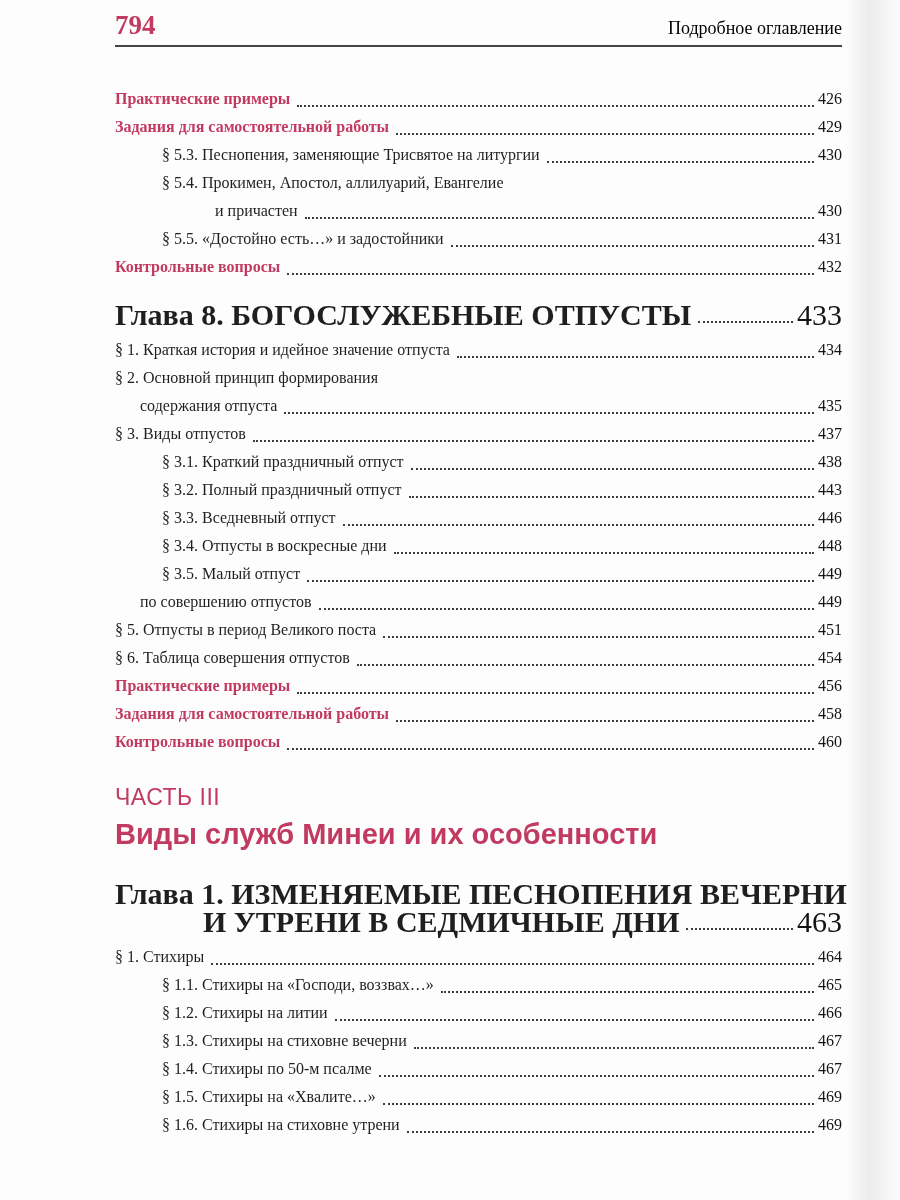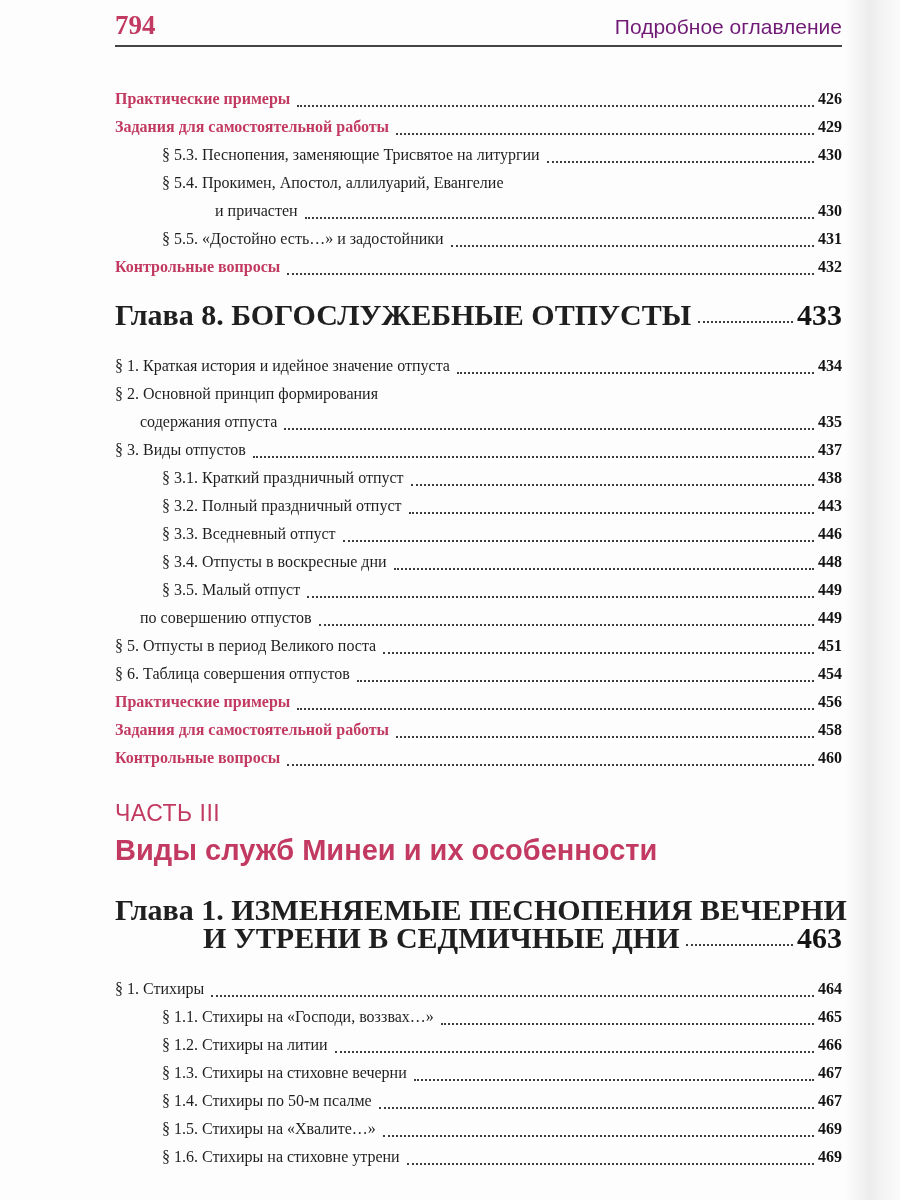--- a/index.html
+++ b/index.html
@@ -25,51 +25,51 @@
   .header {
     display: flex; justify-content: space-between; align-items: baseline;
     border-bottom: 2px solid #454545;
     padding-bottom: 6px;
   }
   .page-num {
     font-size: 27px; font-weight: bold; color: var(--accent);
     line-height: 1;
   }
   .header-title {
-    font-family: Liberation Sans, sans-serif;
-    font-size: 21px; color: #701a75; line-height: 1;
+    font-family: Liberation Serif, serif;
+    font-size: 18px; color: #000000; line-height: 1;
   }
 
   .toc { margin-top: 38px; }
 
   .toc-row {
     display: flex; align-items: flex-end;
     font-size: 16px; line-height: 28px;
     white-space: nowrap;
   }
   .toc-label { flex: 0 0 auto; }
   .leader {
     flex: 1 1 auto; min-width: 10px;
     border-bottom: 2px dotted var(--dots);
     margin: 0 4px 6px 7px;
   }
-  .toc-page { flex: 0 0 auto; color: #141414; font-weight: bold; }
+  .toc-page { flex: 0 0 auto; color: #141414; }
 
   .toc-row.accent .toc-label { color: var(--accent); font-weight: bold; }
   .toc-row.chapter { font-size: 30px; }
   .toc-row.chapter .toc-label { font-weight: bold; }
 
   .ind-0 { padding-left: 0; }
   .ind-1 { padding-left: 47px; }
   .ind-2 { padding-left: 25px; }
   .ind-3 { padding-left: 100px; }
   .ind-4 { padding-left: 88px; }
 
   .sp-section { margin-top: 20px; }
-  .sp-sub { margin-top: 23px; }
+  .sp-sub { margin-top: 7px; }
   .sp-part { margin-top: 26px; }
   .sp-part-title { margin-top: 4px; }
   .sp-chapter1 { margin-top: 28px; }
 
   .part-label {
     font-family: "Liberation Sans", sans-serif;
     color: var(--accent);
     font-size: 23px; line-height: 30px; letter-spacing: 0.5px;
   }
   .part-title {

